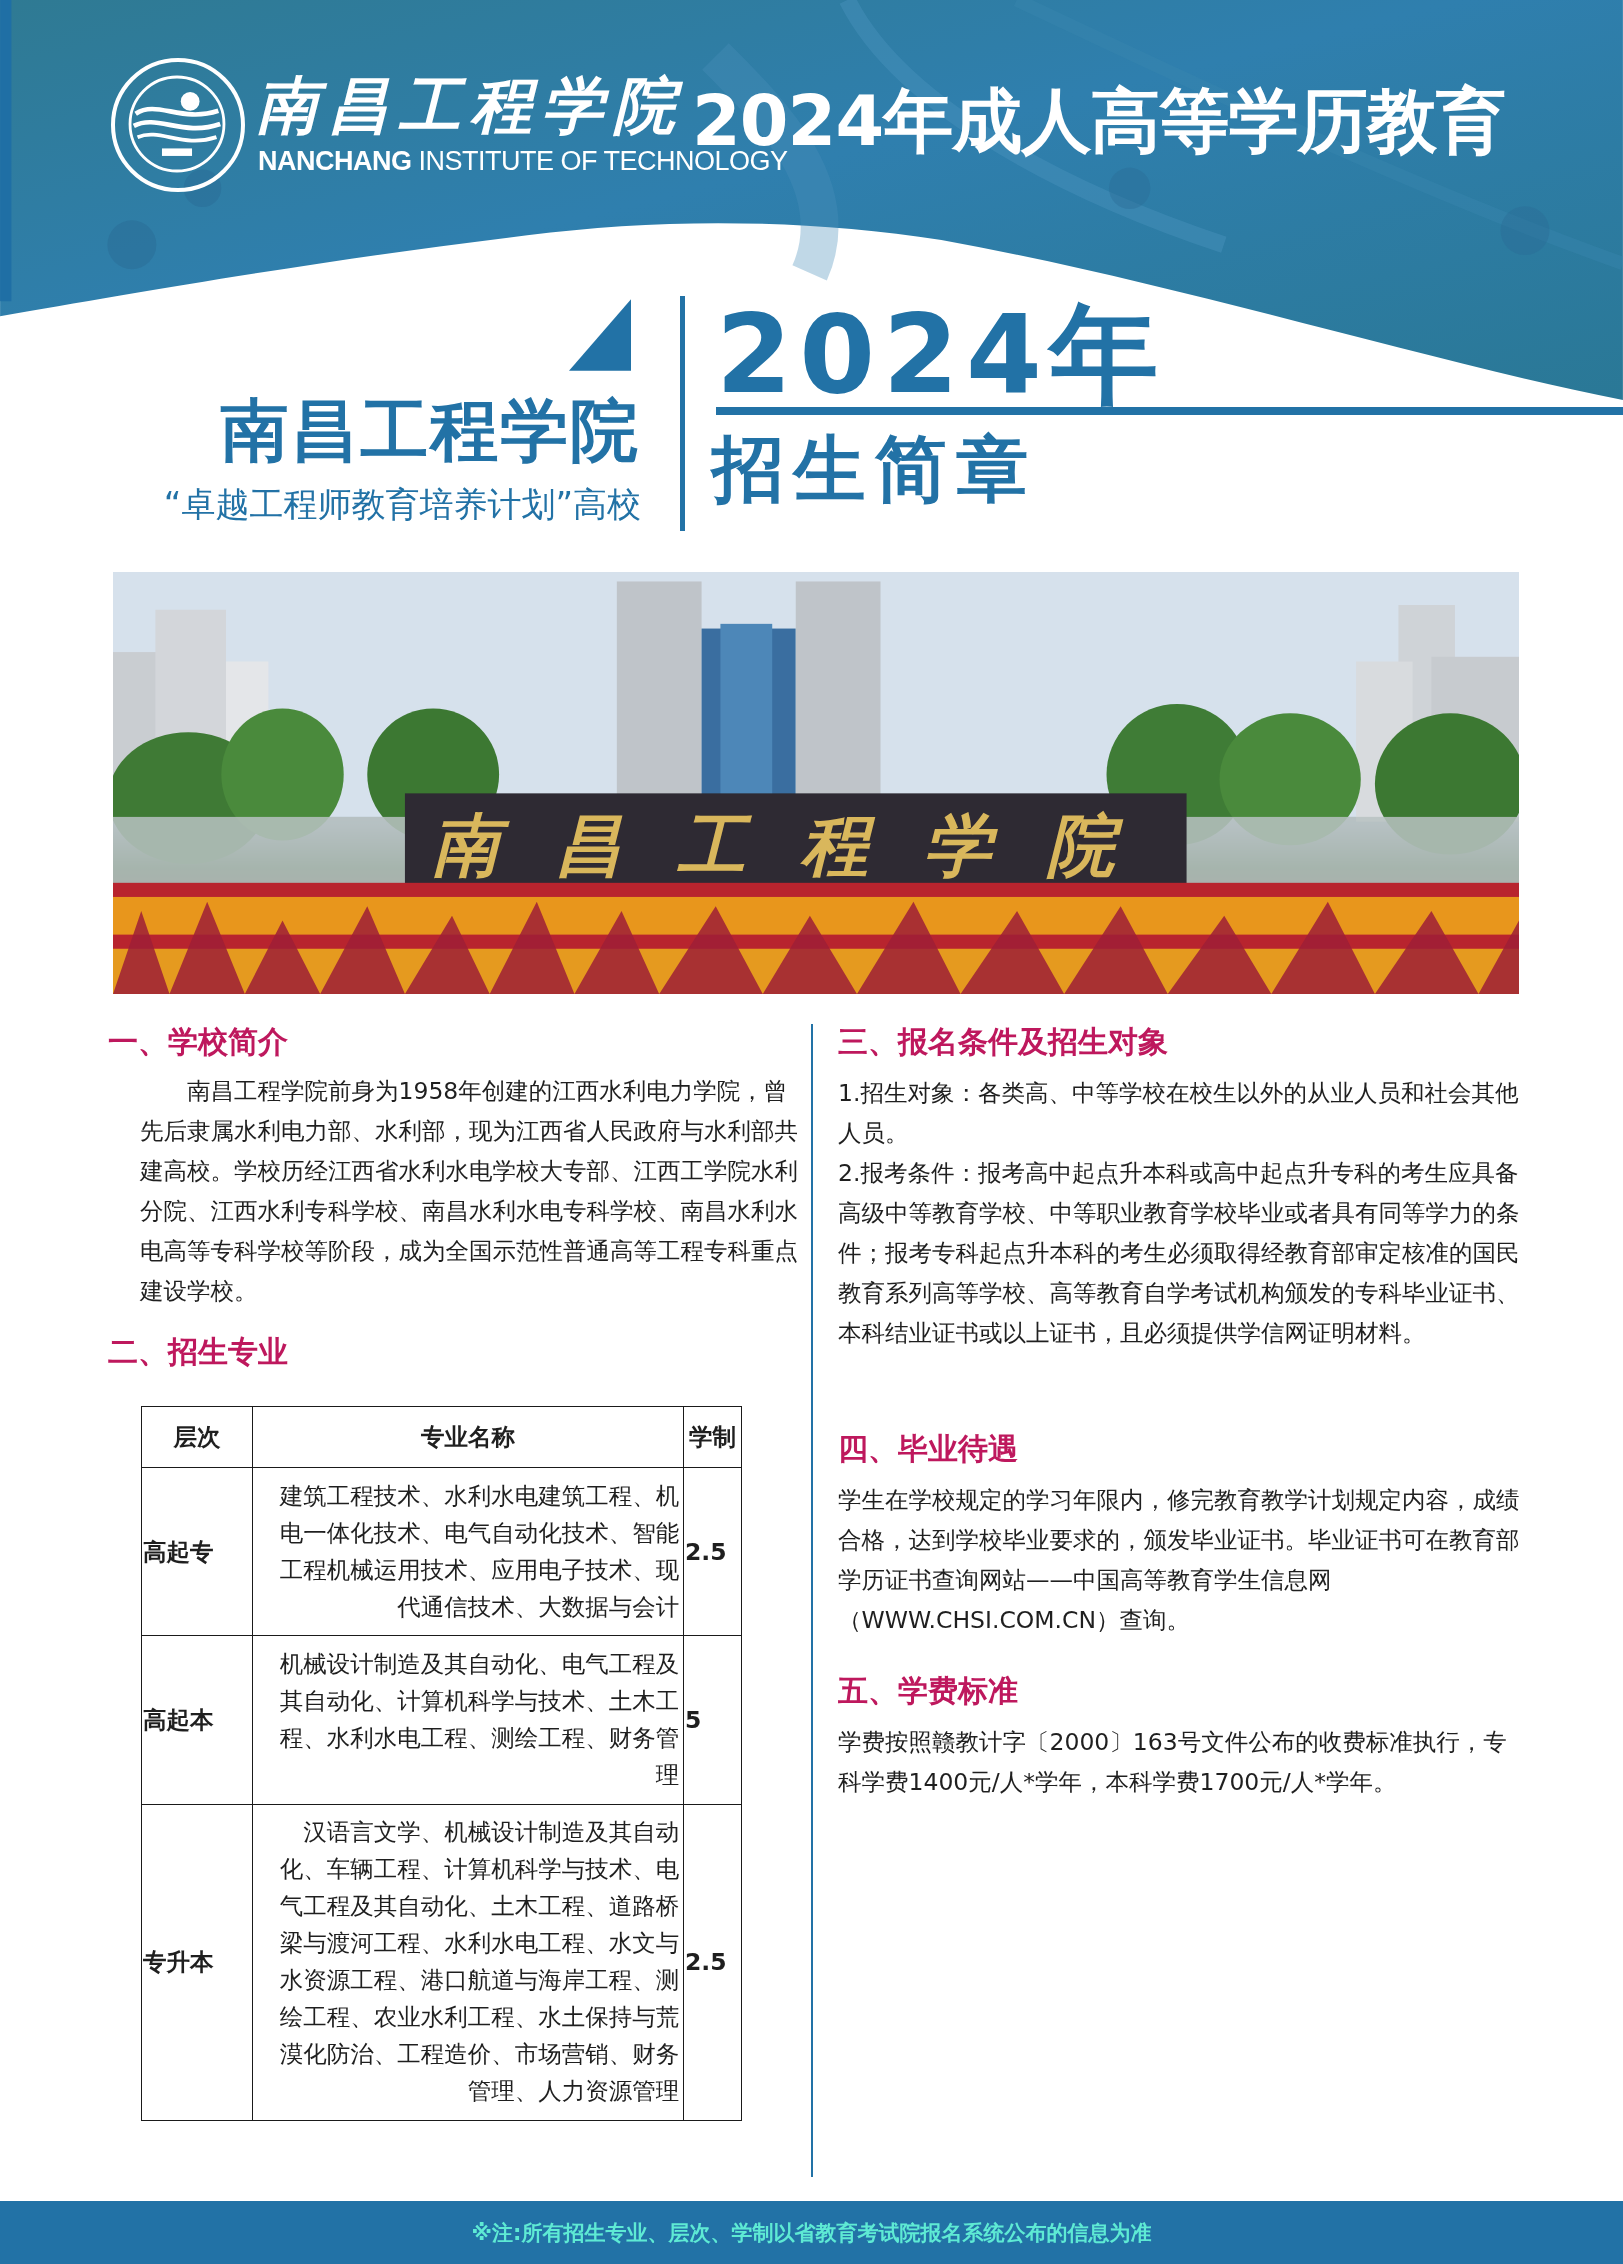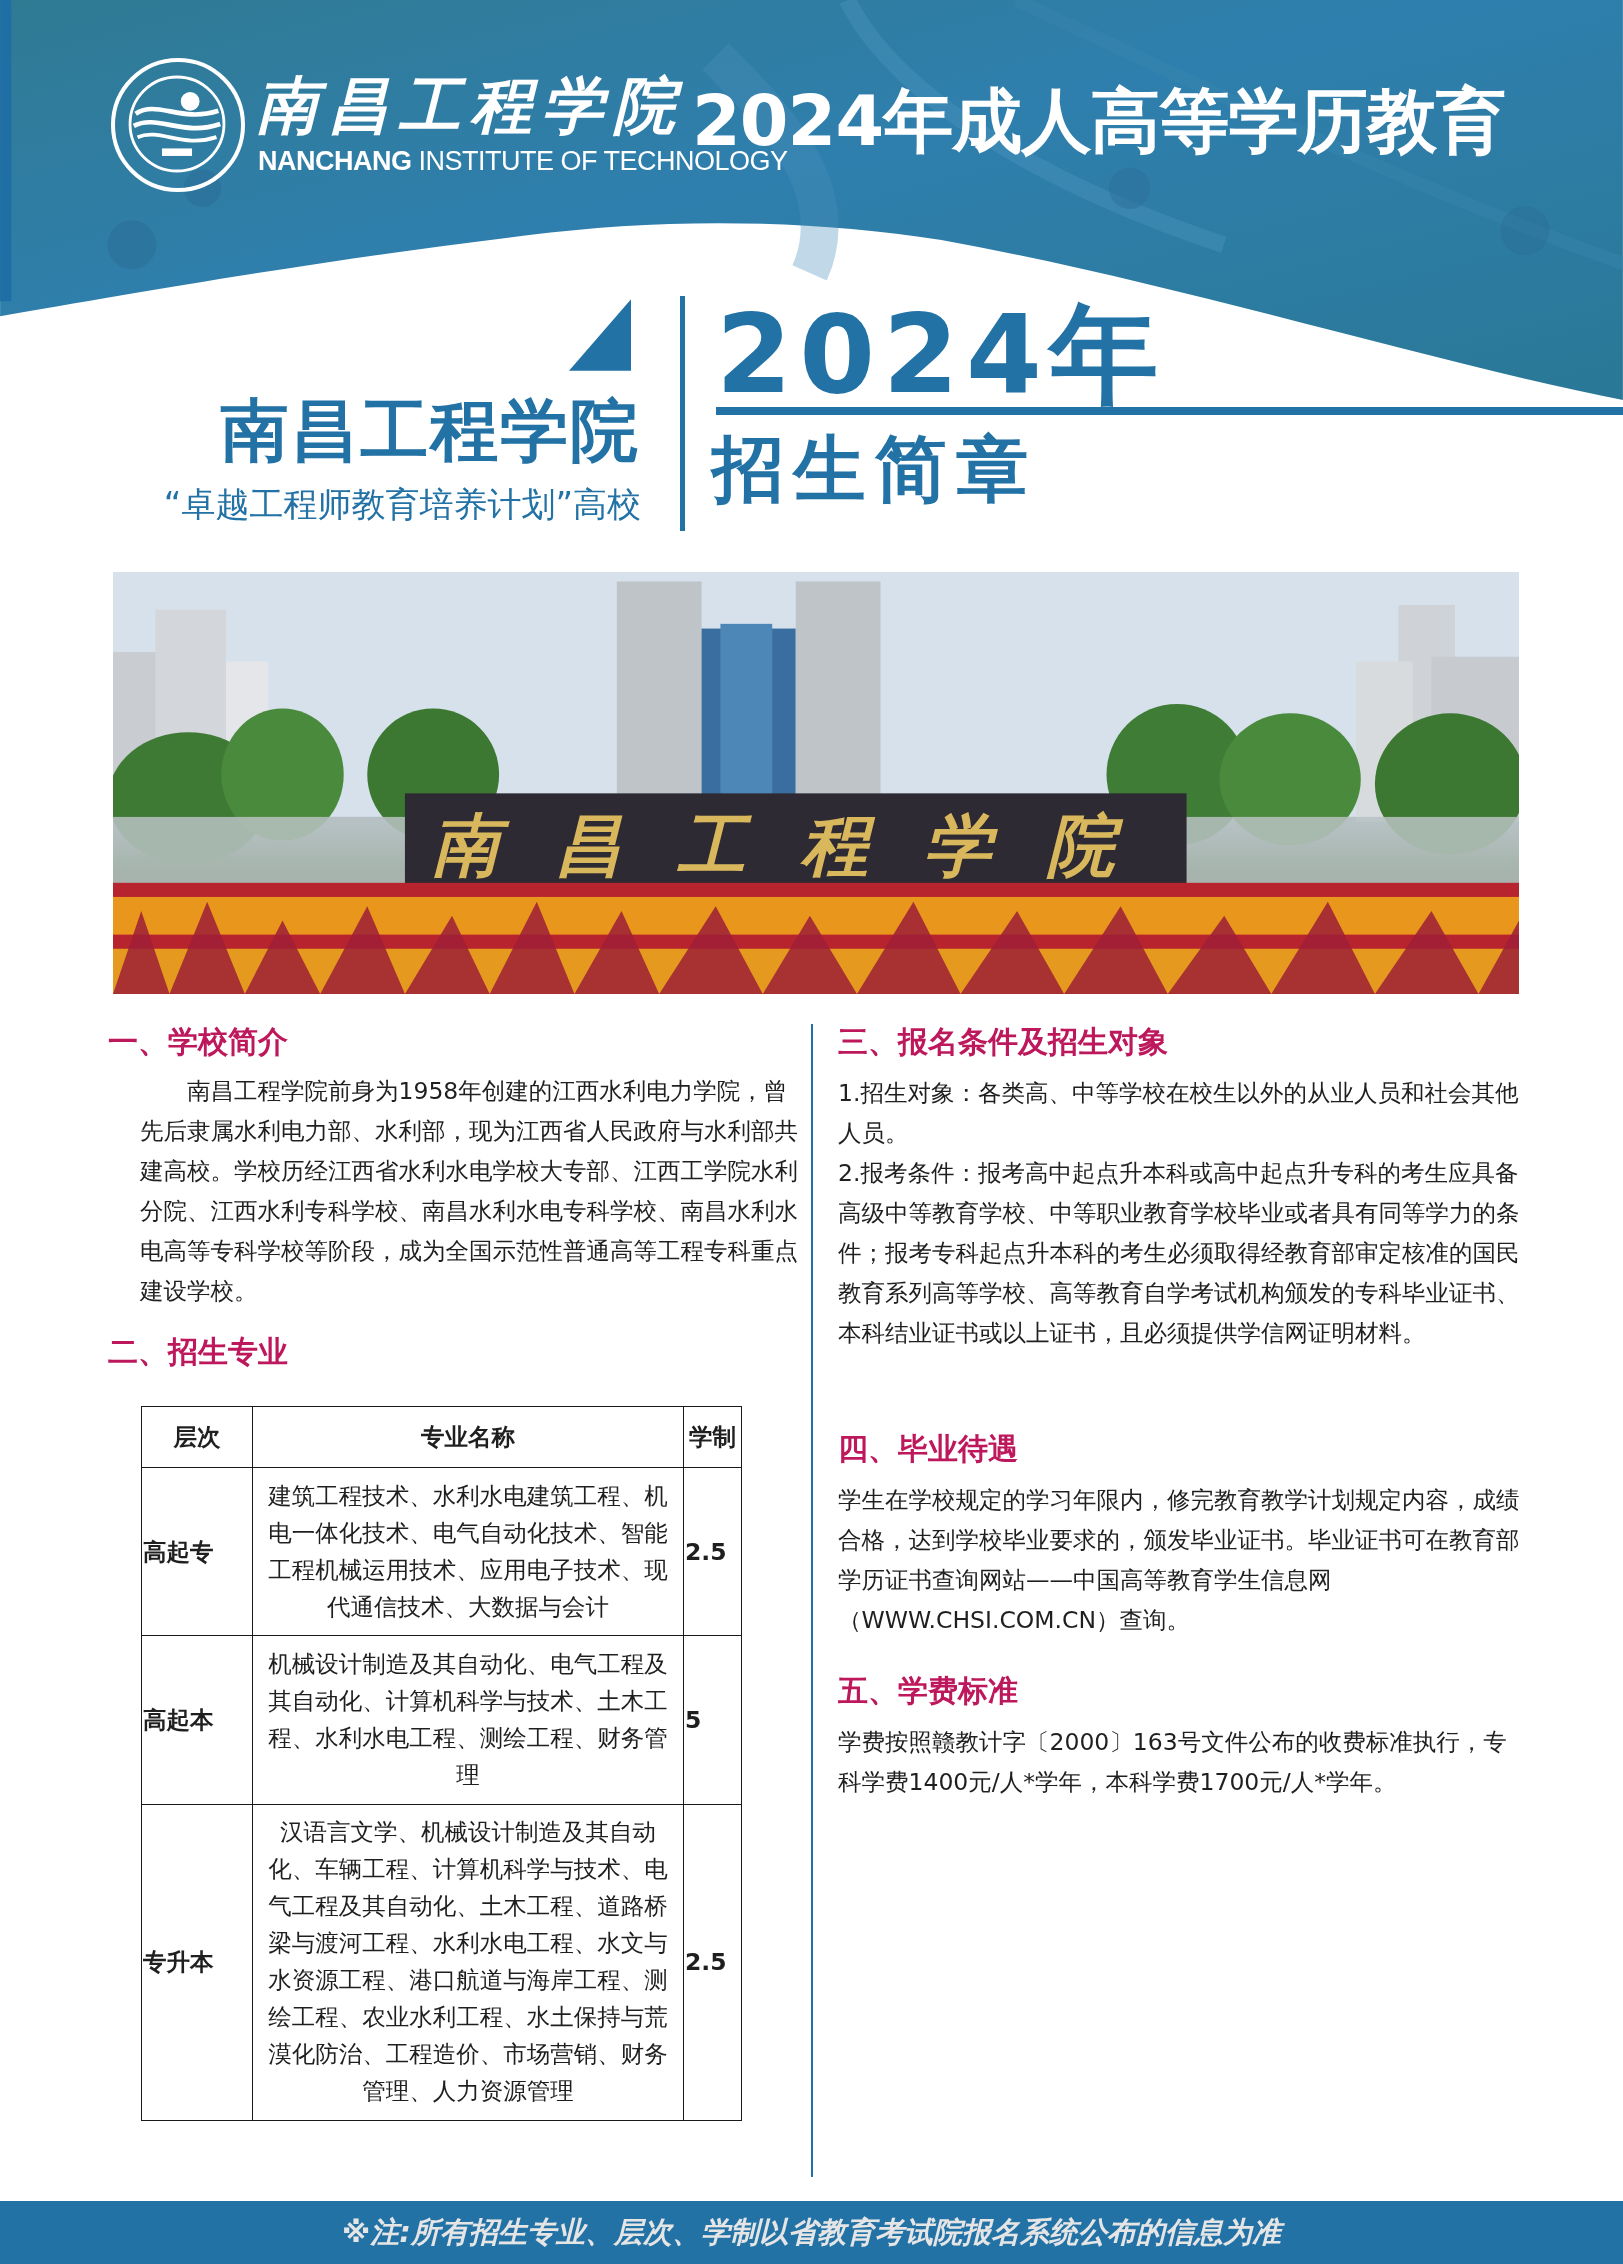--- a/index.html
+++ b/index.html
@@ -87,28 +87,28 @@
     
     .majors-table {
       position: absolute; left: 141px; top: 1406px; width: 601px;
       border-collapse: collapse; table-layout: fixed;
     }
     .majors-table th, .majors-table td {
       border: 1.9px solid #1a1a1a; font-size: 23.5px; color: #1f1f1f;
     }
     .majors-table th { height: 58px; font-weight: bold; font-size: 23.5px; }
     .majors-table td.level, .majors-table td.years { text-align: left; vertical-align: middle; font-weight: bold; }
-    .majors-table td.majors { padding: 9.4px 3.8px 9.4px 3.8px; line-height: 37px; text-align: center; vertical-align: middle; margin-left: 12px; }
+    .majors-table td.majors { padding: 9.4px 3.8px 9.4px 3.8px; line-height: 37px; text-align: right; vertical-align: middle; margin-left: 12px; }
 
     
     .footer-bar {
       position: absolute; left: 0; top: 2201px; width: 1623px; height: 64px; background: #2272a6;
       display: flex; align-items: center; justify-content: center;
     }
-    .footer-note { font-size: 29px; color: #e5e5e5; font-weight: bold; white-space: nowrap; font-style: italic; }
+    .footer-note { font-size: 21px; color: #5eead4; font-weight: bold; white-space: nowrap; }
   </style>
 </head>
 <body>
 
 <div class="header-band">
   <svg width="1623" height="433" viewBox="0 0 1724 460">
     <defs>
       <linearGradient id="hdrGrad" x1="0" y1="0" x2="1" y2="1">
         <stop offset="0" stop-color="#2f7a93"></stop>
         <stop offset="0.45" stop-color="#2f7fae"></stop>

